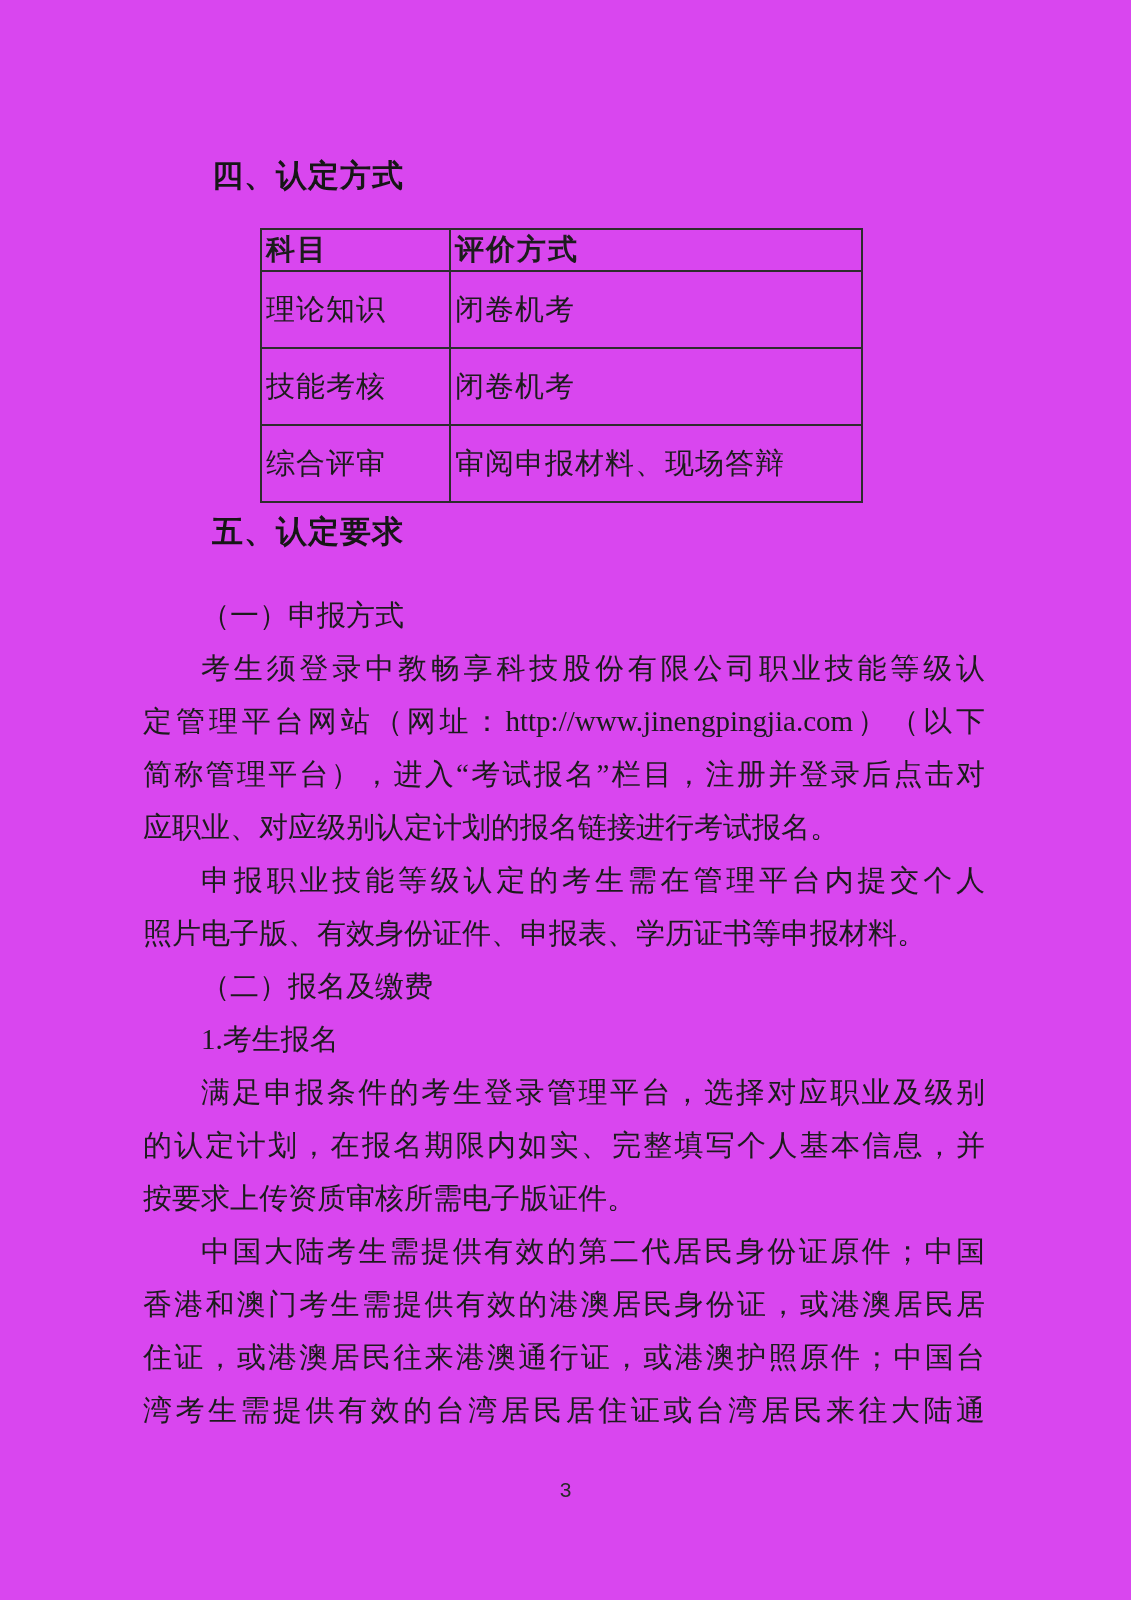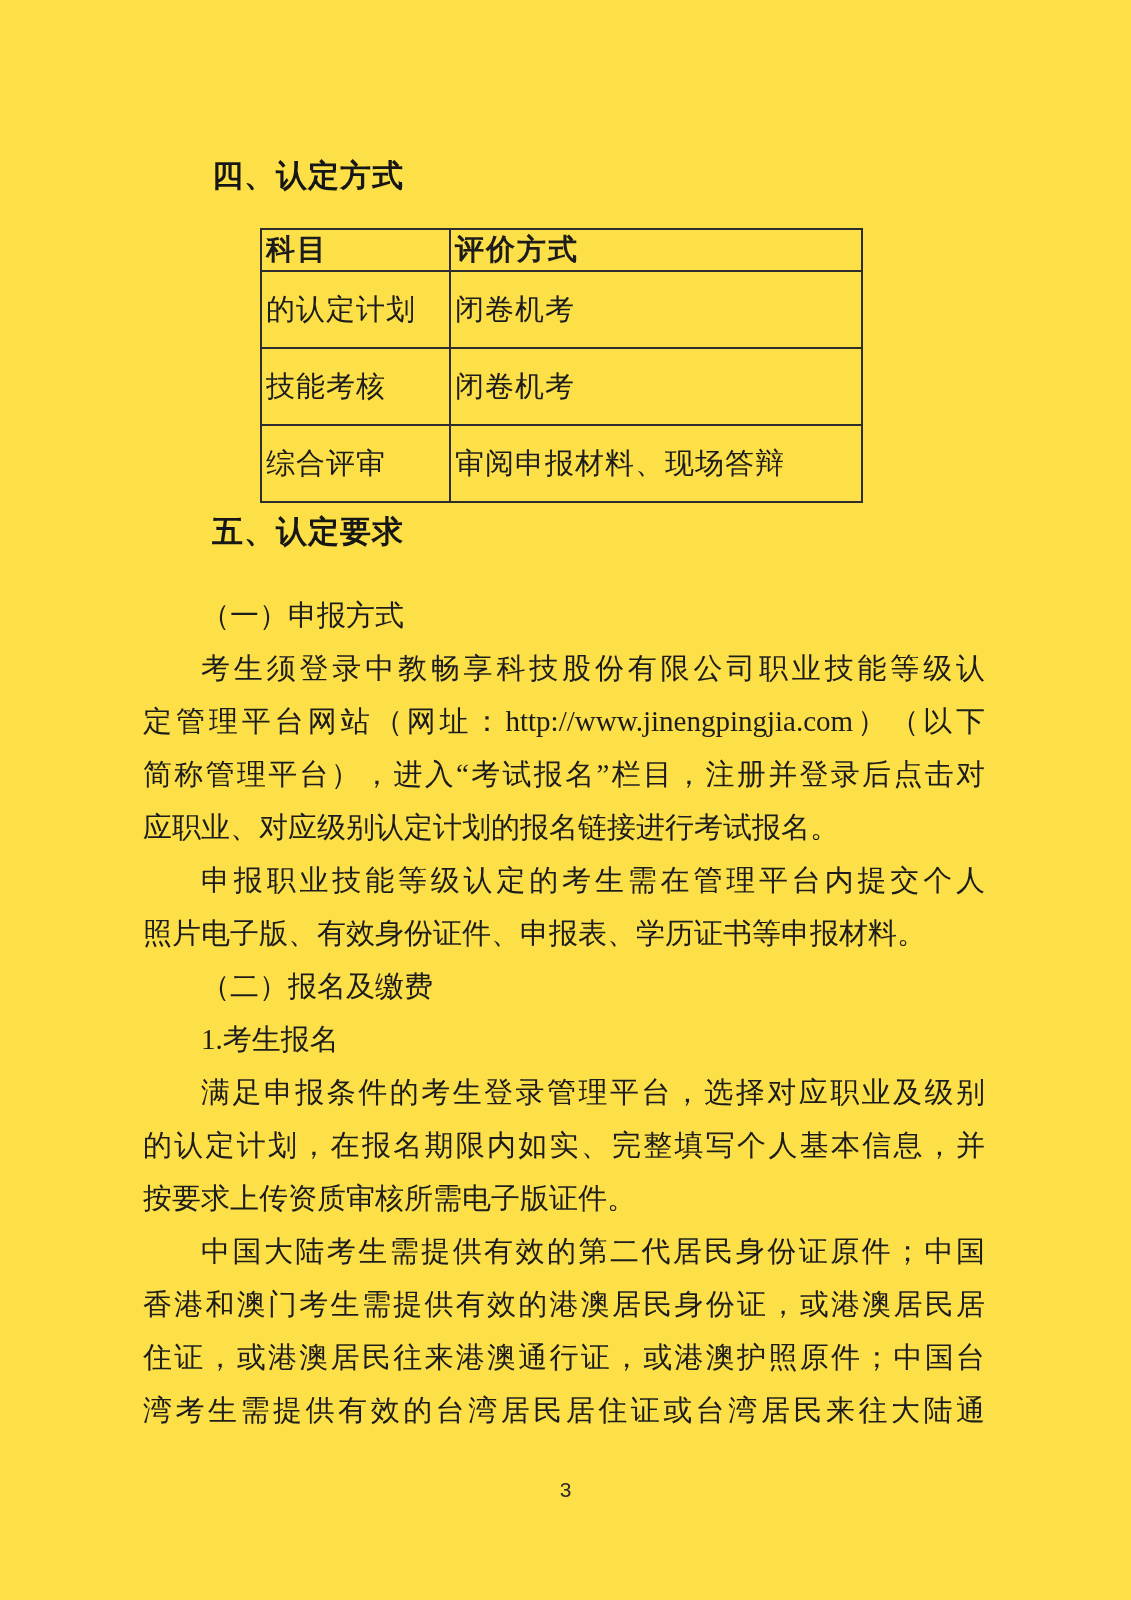--- a/index.html
+++ b/index.html
@@ -5,21 +5,21 @@
   * { margin: 0; padding: 0; box-sizing: border-box; }
   html, body { background: #ffffff; }
   body {
     font-family: "Liberation Serif", serif;
     -webkit-font-smoothing: antialiased;
   }
   .page {
     position: relative;
     width: 1131px;
     height: 1600px;
-    background: #fde047;
+    background: #d946ef;
     color: #1c1c1c;
     overflow: hidden;
   }
   
   .h-main {
     position: absolute;
     left: 212px;
     font-family: "Liberation Sans", sans-serif;
     font-weight: 700;
     font-size: 31px;
@@ -101,21 +101,21 @@
         <col class="c2">
       </colgroup>
     <thead>
       <tr>
         <th>科目</th>
         <th>评价方式</th>
       </tr>
     </thead>
     <tbody id="eval-table-body">
         <tr>
-          <td>的认定计划</td>
+          <td>理论知识</td>
           <td>闭卷机考</td>
         </tr>
         <tr>
           <td>技能考核</td>
           <td>闭卷机考</td>
         </tr>
         <tr>
           <td>综合评审</td>
           <td>审阅申报材料、现场答辩</td>
         </tr>

